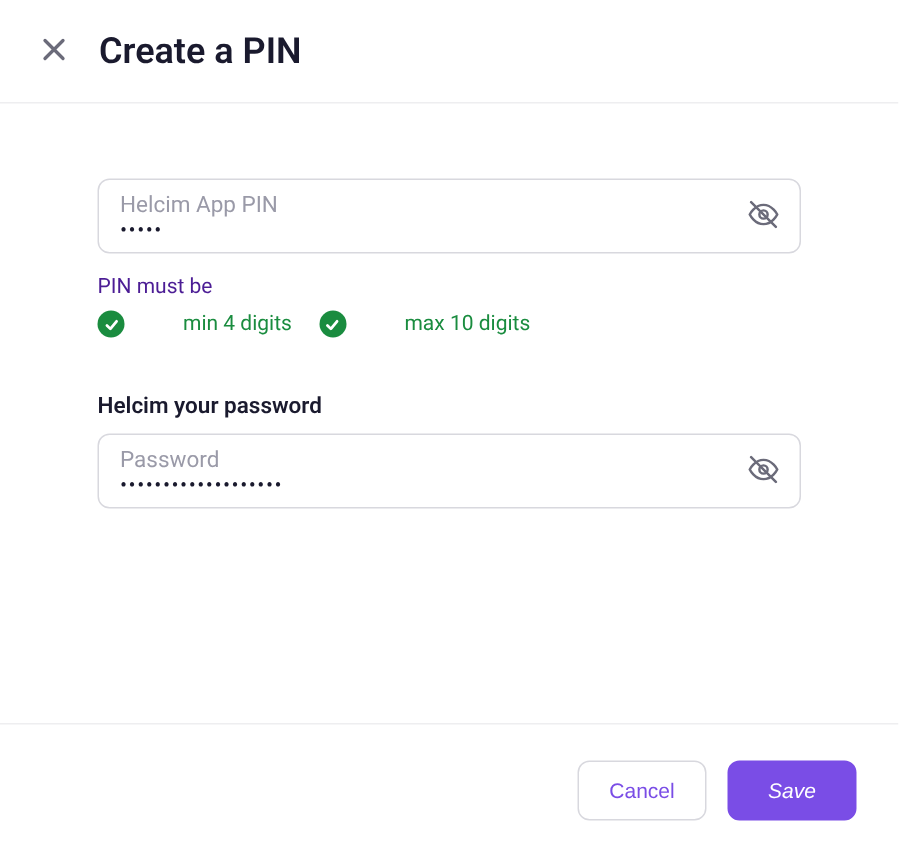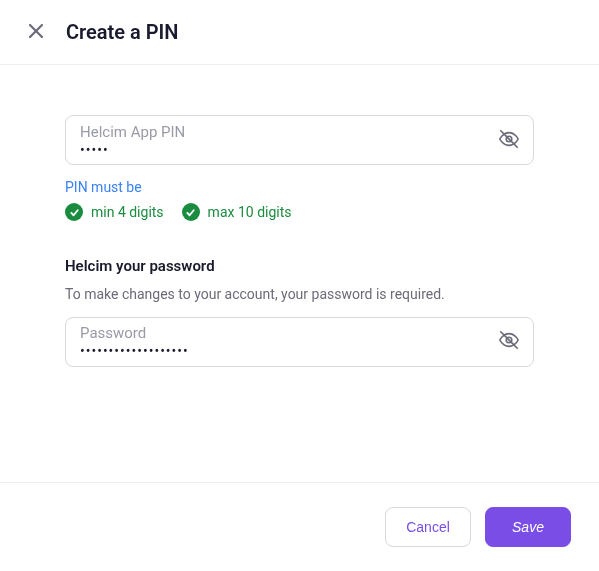--- a/index.html
+++ b/index.html
@@ -30,21 +30,21 @@
       height: 24px;
       display: flex;
       align-items: center;
       justify-content: center;
       cursor: pointer;
       color: #6b6b7a;
       background: none;
       border: none;
     }
     .title {
-      font-size: 20px;
+      font-size: 24px;
       font-weight: 600;
       color: #1a1a2e;
     }
     .content {
       flex: 1;
       padding: 50px 65px 20px 65px;
       overflow-y: auto;
     }
     .section-label {
       font-size: 15px;
@@ -95,21 +95,21 @@
       cursor: pointer;
       color: #6b6b7a;
       display: flex;
       align-items: center;
       justify-content: center;
       width: 24px;
       height: 24px;
     }
     .requirements-title {
       font-size: 14px;
-      color: #3b82f6;
+      color: #4c1d95;
       margin-bottom: 8px;
     }
     .requirements-list {
       display: flex;
       gap: 18px;
       margin-bottom: 36px;
     }
     .req-item {
       display: flex;
       align-items: center;
@@ -121,20 +121,21 @@
       border-radius: 50%;
       background: #1a8c3f;
       display: flex;
       align-items: center;
       justify-content: center;
       flex-shrink: 0;
     }
     .req-text {
       font-size: 14px;
       color: #1a8c3f;
+      margin-left: 31px;
     }
     .footer {
       border-top: 1px solid #eeeef0;
       padding: 24px 28px;
       display: flex;
       justify-content: flex-end;
       gap: 14px;
     }
     .btn {
       height: 40px;
@@ -208,21 +209,20 @@
         <span class="req-check">
           <svg width="11" height="11" viewBox="0 0 12 12" fill="none" stroke="#fff" stroke-width="2" stroke-linecap="round" stroke-linejoin="round">
             <polyline points="2.5,6.5 5,9 9.5,3.5"></polyline>
           </svg>
         </span>
         <span class="req-text">max 10 digits</span>
       </div>
     </div>
 
     <div class="section-label">Helcim your password</div>
-    <div class="section-desc">To make changes to your account, your password is required.</div>
 
     <div class="input-wrap">
       <div class="input-float-label">Password</div>
       <input type="text" class="input-field" readonly="" value="•••••••••••••••••••" style="">
       <button class="eye-btn">
         <span>
           <svg width="22" height="22" viewBox="0 0 24 24" fill="none" stroke="currentColor" stroke-width="1.8" stroke-linecap="round" stroke-linejoin="round">
             <path d="M2 12s3.5-7 10-7 10 7 10 7-3.5 7-10 7-10-7-10-7z"></path>
             <circle cx="12" cy="12" r="3"></circle>
             <line x1="3" y1="3" x2="21" y2="21"></line>

